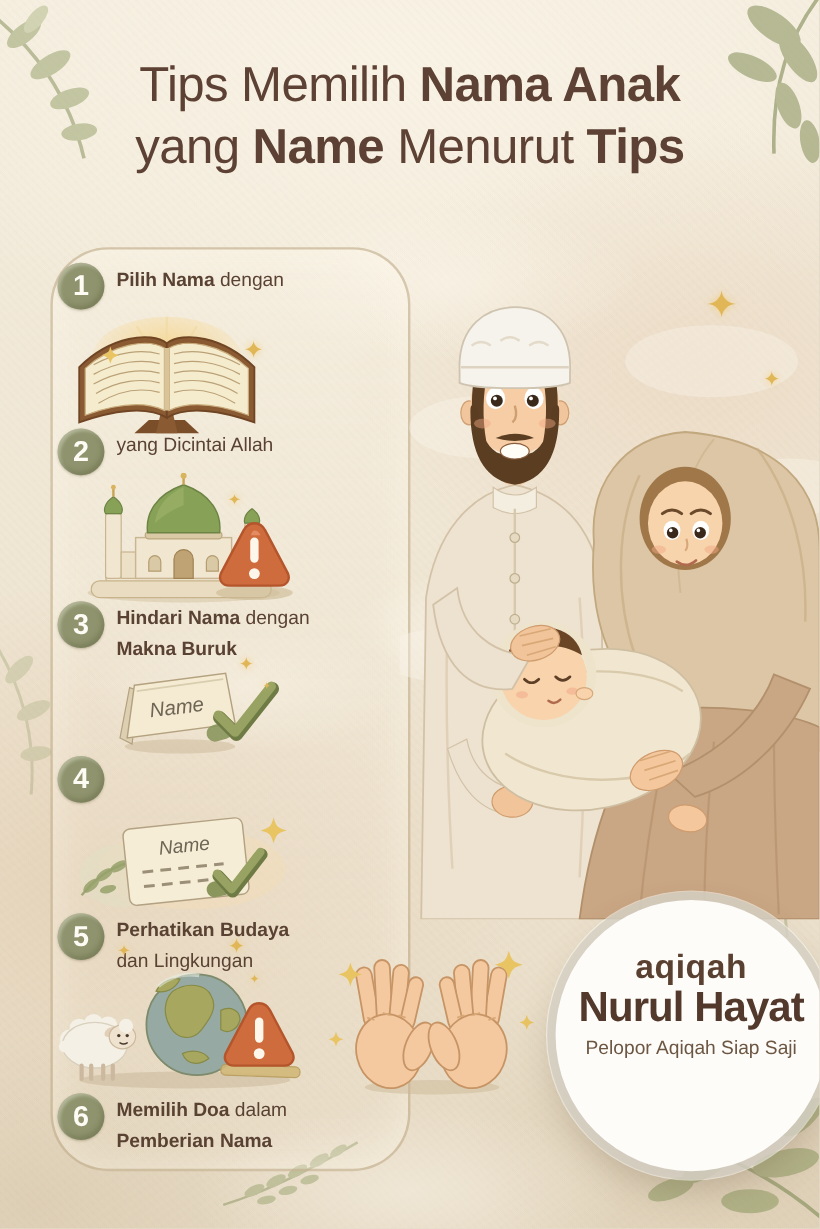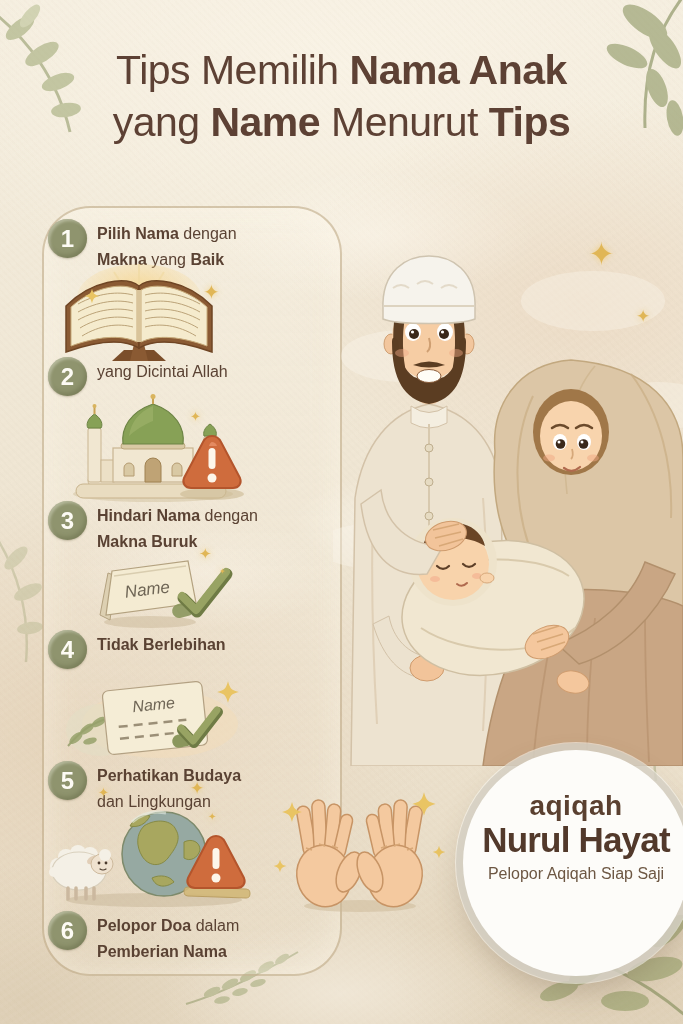--- a/index.html
+++ b/index.html
@@ -141,21 +141,20 @@
     <div class="title-line" id="title-line-1"><span class="seg-r">Tips Memilih </span><span class="seg-b">Nama Anak</span></div>
     <div class="title-line" id="title-line-2"><span class="seg-r">yang </span><span class="seg-b">Name</span><span class="seg-r"> Menurut </span><span class="seg-b">Tips</span></div>
   </header>
 
   <div class="panel"></div>
   <div id="tips-list">
   <div class="tip-row" style="top: 219px;">
     <div class="tip-badge">1</div>
     <div class="tip-text">
       <div class="tip-line"><span class="seg-b">Pilih Nama</span><span class="seg-r"> dengan</span></div>
-      <div class="tip-line"><span class="seg-b">Makna</span><span class="seg-r"> yang </span><span class="seg-b">Baik</span></div>
     </div>
   </div>
 
   <div class="tip-row" style="top: 357px;">
     <div class="tip-badge">2</div>
     <div class="tip-text">
       <div class="tip-line"><span class="seg-r">yang Dicintai Allah</span></div>
     </div>
   </div>
 
@@ -163,36 +162,35 @@
     <div class="tip-badge">3</div>
     <div class="tip-text">
       <div class="tip-line"><span class="seg-b">Hindari Nama</span><span class="seg-r"> dengan</span></div>
       <div class="tip-line"><span class="seg-b">Makna Buruk</span></div>
     </div>
   </div>
 
   <div class="tip-row" style="top: 630px;">
     <div class="tip-badge">4</div>
     <div class="tip-text">
-      <div class="tip-line"><span class="seg-b">Tidak Berlebihan</span></div>
     </div>
   </div>
 
   <div class="tip-row" style="top: 761px;">
     <div class="tip-badge">5</div>
     <div class="tip-text">
       <div class="tip-line"><span class="seg-b">Perhatikan Budaya</span></div>
       <div class="tip-line"><span class="seg-r">dan Lingkungan</span></div>
     </div>
   </div>
 
   <div class="tip-row" style="top: 911px;">
     <div class="tip-badge">6</div>
     <div class="tip-text">
-      <div class="tip-line"><span class="seg-b">Pelopor Doa</span><span class="seg-r"> dalam</span></div>
+      <div class="tip-line"><span class="seg-b">Memilih Doa</span><span class="seg-r"> dalam</span></div>
       <div class="tip-line"><span class="seg-b">Pemberian Nama</span></div>
     </div>
   </div>
 </div>
 
   <div class="icon-box" style="left:333px;top:246px;width:350px;height:520px;">
     <svg viewBox="0 0 350 520">
       <g opacity=".4" fill="#faf5ea">
         <ellipse cx="70" cy="110" rx="62" ry="26"></ellipse>
           <ellipse cx="260" cy="55" rx="72" ry="30"></ellipse>

